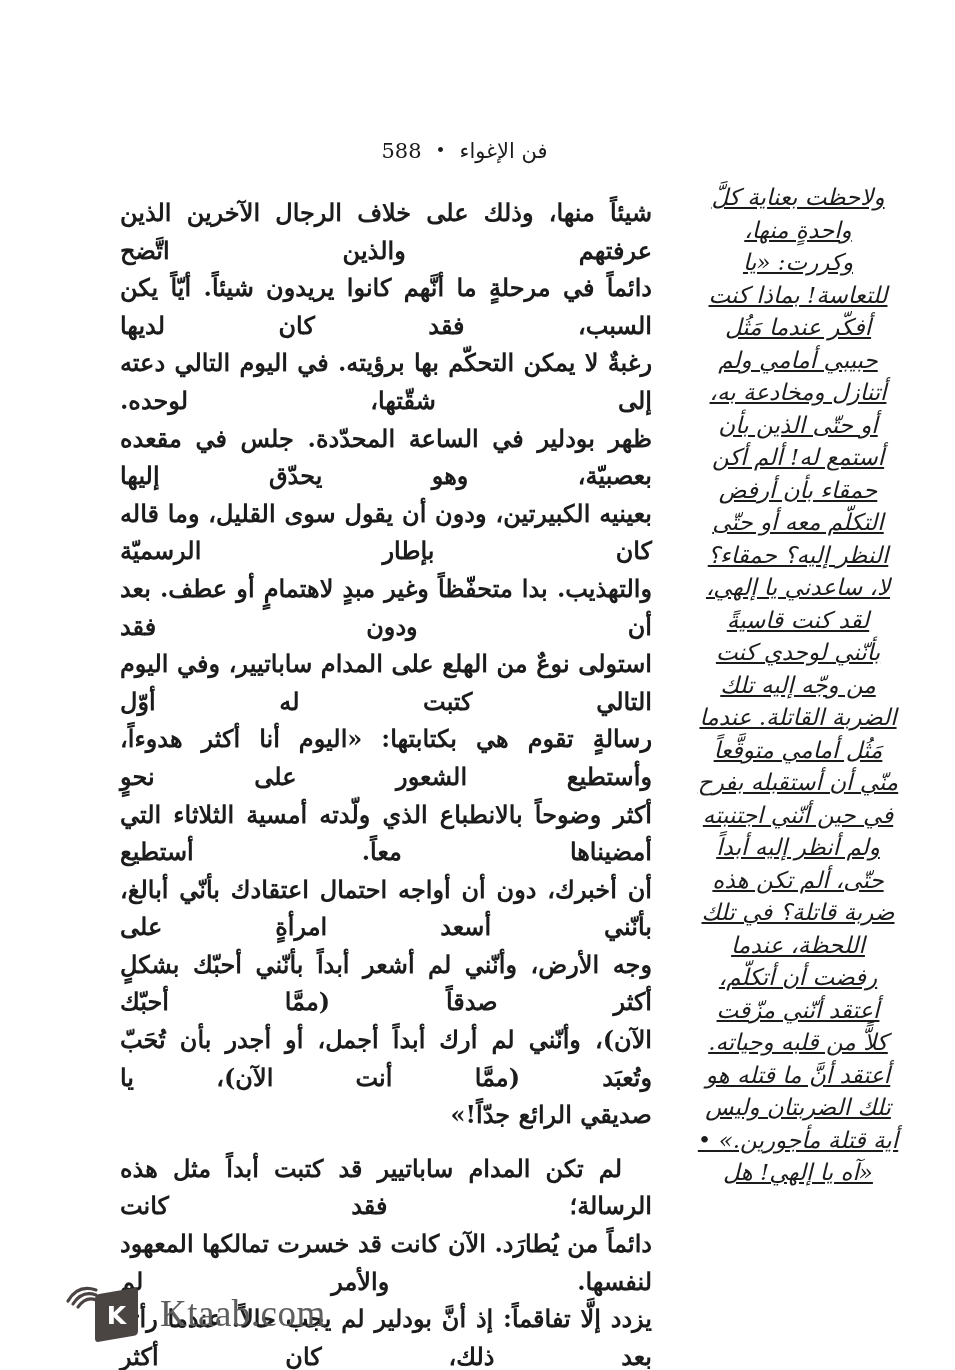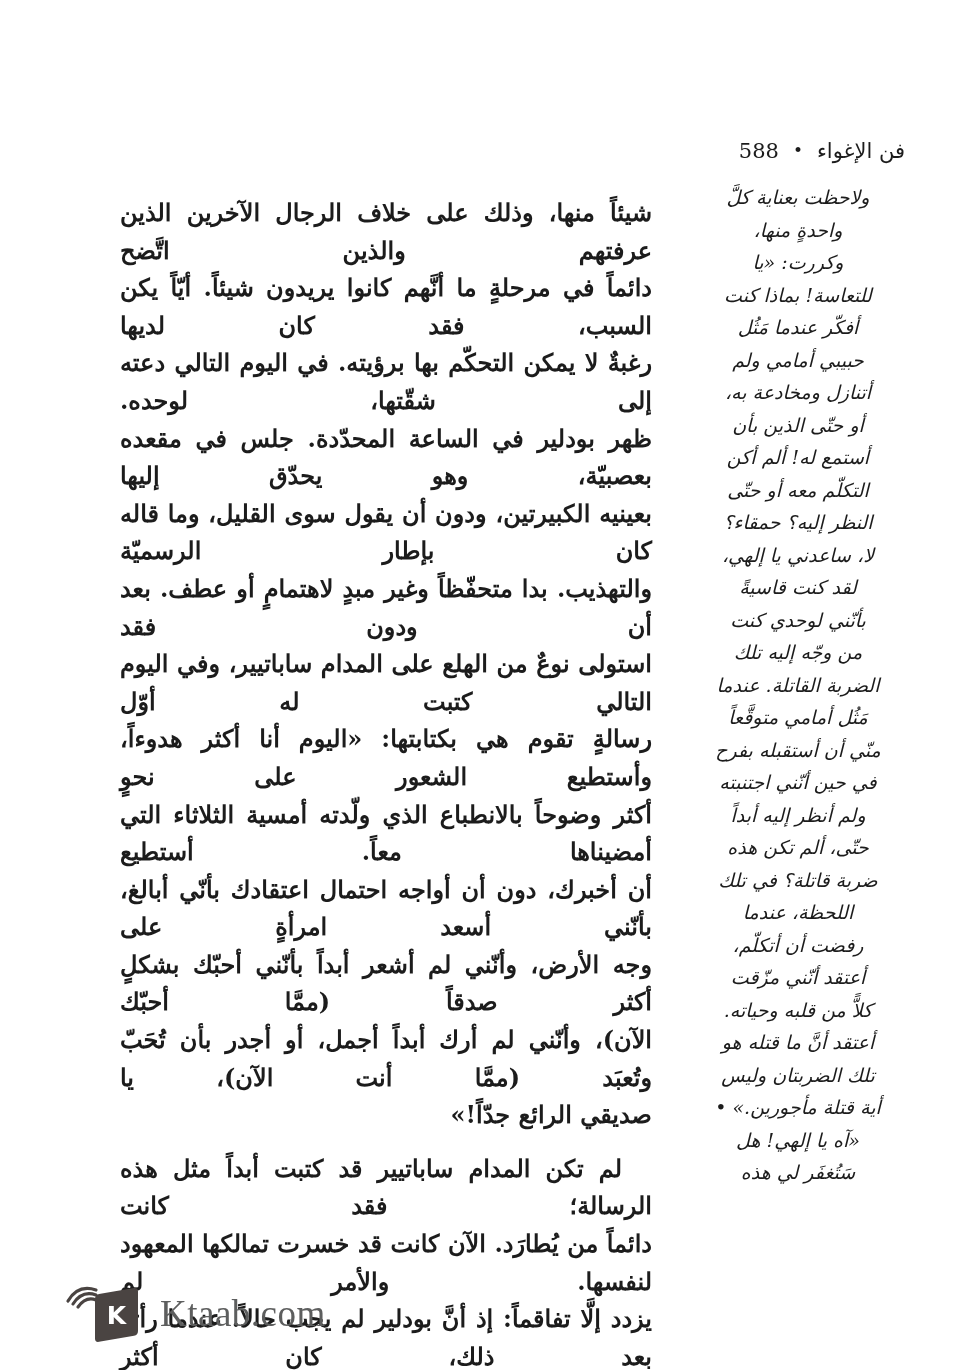--- a/index.html
+++ b/index.html
@@ -4,40 +4,40 @@
 <style>
   html,body{margin:0;padding:0;}
   body{background:#ffffff;font-family:"DejaVu Serif",serif;}
   .page{
     position:relative;width:955px;height:1370px;background:#ffffff;
     color:#1c1c1c;overflow:hidden;
   }
   
   .header{
     position:absolute;top:136px;left:0;right:50px;
-    direction:rtl;text-align:right;font-size:21px;line-height:28px;
+    direction:rtl;text-align:center;font-size:21px;line-height:28px;
     color:#1c1c1c;white-space:nowrap;padding-left:24px;
   }
   .header .sep{display:inline-block;margin:0 14px;font-size:17px;vertical-align:2px;}
   .header .pnum{font-family:"DejaVu Serif",serif;letter-spacing:1px;}
   
   .main-col{
     position:absolute;left:112px;top:186px;width:548px;
     direction:rtl;font-size:24px;line-height:37.6px;color:#1c1c1c;
   }
   .para{margin:8px;font-weight:bold;}
   .para + .para{margin-top:16px;}
   .mline{text-align:justify;text-align-last:justify;}
   .para .mline:last-child{text-align-last:right;}
   .para.indent .mline:first-child{text-indent:30px;}
   
   .margin-col{
     position:absolute;left:691px;top:181px;width:214px;
-    direction:rtl;font-size:19px;line-height:32.5px;
-    font-style:italic;color:#1c1c1c;
+    direction:rtl;font-size:23px;line-height:32.5px;
+    font-style:italic;color:#1c1c1c;text-decoration:underline;
   }
   .nline{text-align:center;white-space:nowrap;}
   
   .footer{
     position:absolute;left:62px;top:1278px;height:70px;
     display:flex;align-items:center;gap:16px;
   }
   .logo-icon{width:82px;height:68px;flex:0 0 auto;}
   .logo-text{
     font-family:Liberation Serif, serif;font-size:37px;
@@ -81,20 +81,21 @@
   <div class="margin-col">
       <div class="nline">ولاحظت بعناية كلَّ</div>
       <div class="nline">واحدةٍ منها،</div>
       <div class="nline">وكررت: «يا</div>
       <div class="nline">للتعاسة! بماذا كنت</div>
       <div class="nline">أفكّر عندما مَثُل</div>
       <div class="nline">حبيبي أمامي ولم</div>
       <div class="nline">أتنازل ومخادعة به،</div>
       <div class="nline">أو حتّى الذين بأن</div>
       <div class="nline">أستمع له! ألم أكن</div>
+      <div class="nline">حمقاء بأن أرفض</div>
       <div class="nline">التكلّم معه أو حتّى</div>
       <div class="nline">النظر إليه؟ حمقاء؟</div>
       <div class="nline">لا، ساعدني يا إلهي،</div>
       <div class="nline">لقد كنت قاسيةً</div>
       <div class="nline">بأنّني لوحدي كنت</div>
       <div class="nline">من وجّه إليه تلك</div>
       <div class="nline">الضربة القاتلة. عندما</div>
       <div class="nline">مَثُل أمامي متوقَّعاً</div>
       <div class="nline">منّي أن أستقبله بفرح</div>
       <div class="nline">في حين أنّني اجتنبته</div>
@@ -102,21 +103,20 @@
       <div class="nline">حتّى، ألم تكن هذه</div>
       <div class="nline">ضربة قاتلة؟ في تلك</div>
       <div class="nline">اللحظة، عندما</div>
       <div class="nline">رفضت أن أتكلّم،</div>
       <div class="nline">أعتقد أنّني مزّقت</div>
       <div class="nline">كلاًّ من قلبه وحياته.</div>
       <div class="nline">أعتقد أنَّ ما قتله هو</div>
       <div class="nline">تلك الضربتان وليس</div>
       <div class="nline">أية قتلة مأجورين.» •</div>
       <div class="nline">«آه يا إلهي! هل</div>
-      <div class="nline">سَتُغفَر لي هذه</div>
     </div>
 
   <div class="footer">
     <svg class="logo-icon" viewBox="0 0 82 68" xmlns="http://www.w3.org/2000/svg">
 
       <path d="M6 22 Q16 5 34 11" fill="none" stroke="#4a4442" stroke-width="3.2" stroke-linecap="round"></path>
       <path d="M11 25 Q20 11 34 16" fill="none" stroke="#4a4442" stroke-width="3.2" stroke-linecap="round"></path>
       <path d="M16 28 Q24 17 34 21" fill="none" stroke="#4a4442" stroke-width="3.2" stroke-linecap="round"></path>
 
       <path d="M33 20 Q33 16 37 15 L72 9 Q76 8.5 76 12.5 L76 52 Q76 56 72 56.7 L37 62.8 Q33 63.5 33 59.5 Z" fill="#4a4442"></path>

